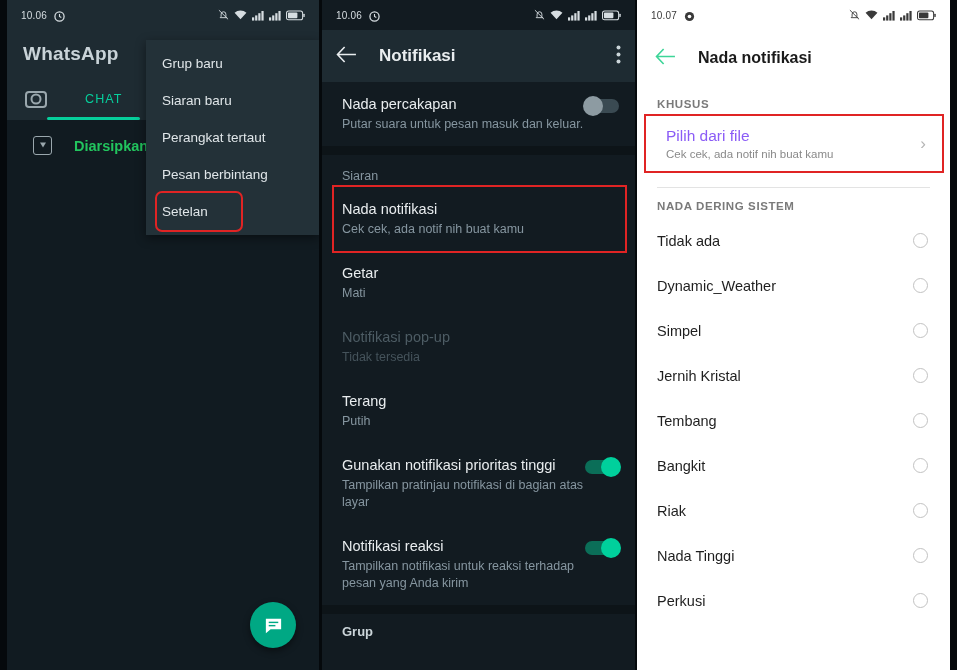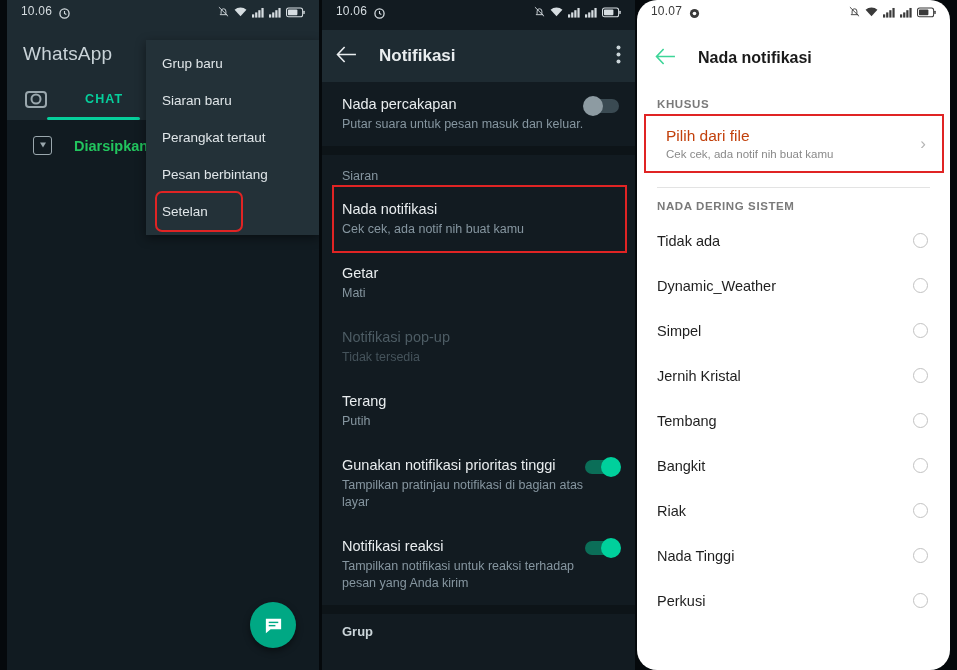--- a/index.html
+++ b/index.html
@@ -17,30 +17,30 @@
 
   
   .panel {
     position: absolute;
     top: 0;
     height: 670px;
     overflow: hidden;
   }
   #panel1 { left: 7px;   width: 312px; background: #1e2b32; }
   #panel2 { left: 322px; width: 313px; background: #121b21; }
-  #panel3 { left: 637px; width: 313px; background: #ffffff; border-radius: 20px; }
+  #panel3 { left: 637px; width: 313px; background: #ffffff; }
 
   
   .statusbar {
     position: relative;
     height: 30px;
     display: flex;
-    align-items: flex-end;
+    align-items: center;
     padding: 12px 14px;
-    font-size: 12px;
+    font-size: 10px;
   }
   .sb-time { letter-spacing: .2px; }
   .sb-clockico {
     display: inline-block;
     width: 11px; height: 11px;
     border-radius: 50%;
     margin-left: 7px;
     position: relative;
     top: 1px;
   }
@@ -52,21 +52,21 @@
   
   #panel1 .wa-header {
     height: 48px;
     display: flex; align-items: center;
     padding: 0 16px;
     background: #1e2b32;
   }
   #panel1 .wa-title {
     color: #c9d3d8;
     font-size: 19px;
-    font-weight: normal;
+    font-weight: bold;
     letter-spacing: .2px;
   }
   #panel1 .wa-tabs {
     height: 42px;
     display: flex; align-items: center;
     background: #1e2b32;
     padding-left: 18px;
     gap: 38px;
     position: relative;
   }
@@ -81,21 +81,21 @@
     position: absolute;
     left: 50%; top: 50%;
     transform: translate(-50%,-50%);
     width: 7px; height: 7px;
     border: 2px solid #9aa7ad;
     border-radius: 50%;
   }
   #panel1 .tab-chat {
     color: #06cf9c;
     font-size: 12.5px;
-    font-weight: bold;
+    font-weight: normal;
     letter-spacing: 1.1px;
   }
   #panel1 .tab-underline {
     position: absolute;
     left: 40px; bottom: 0;
     width: 93px; height: 3px;
     background: #06cf9c;
     border-radius: 2px;
   }
   #panel1 .wa-body { background: #111b21; height: calc(670px - 30px - 48px - 42px); }
@@ -246,21 +246,21 @@
     font-weight: bold;
     letter-spacing: .6px;
     padding: 12px 0 6px 20px;
   }
   #panel3 .file-row {
     display: flex; align-items: center;
     padding: 11px 16px 11px 20px;
     outline: 2.5px solid #e02424;
     margin: 0 8px 0 9px;
   }
-  #panel3 .file-row .t1 { color: #c2410c; font-size: 15.5px; }
+  #panel3 .file-row .t1 { color: #8b5cf6; font-size: 15.5px; }
   #panel3 .file-row .t2 { color: #8a8a8a; font-size: 11.5px; margin-top: 3px; }
   #panel3 .hr {
     height: 1px; background: #e3e3e3;
     margin: 16px 20px 0 20px;
   }
   #panel3 .tone-row {
     display: flex; align-items: center;
     padding: 0 22px 0 20px;
     height: 45px;
     gap: 22px;

